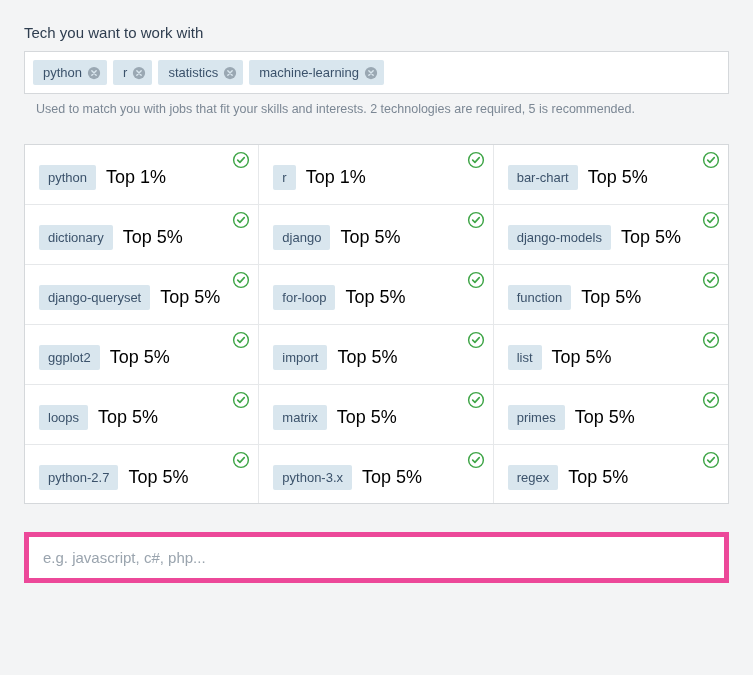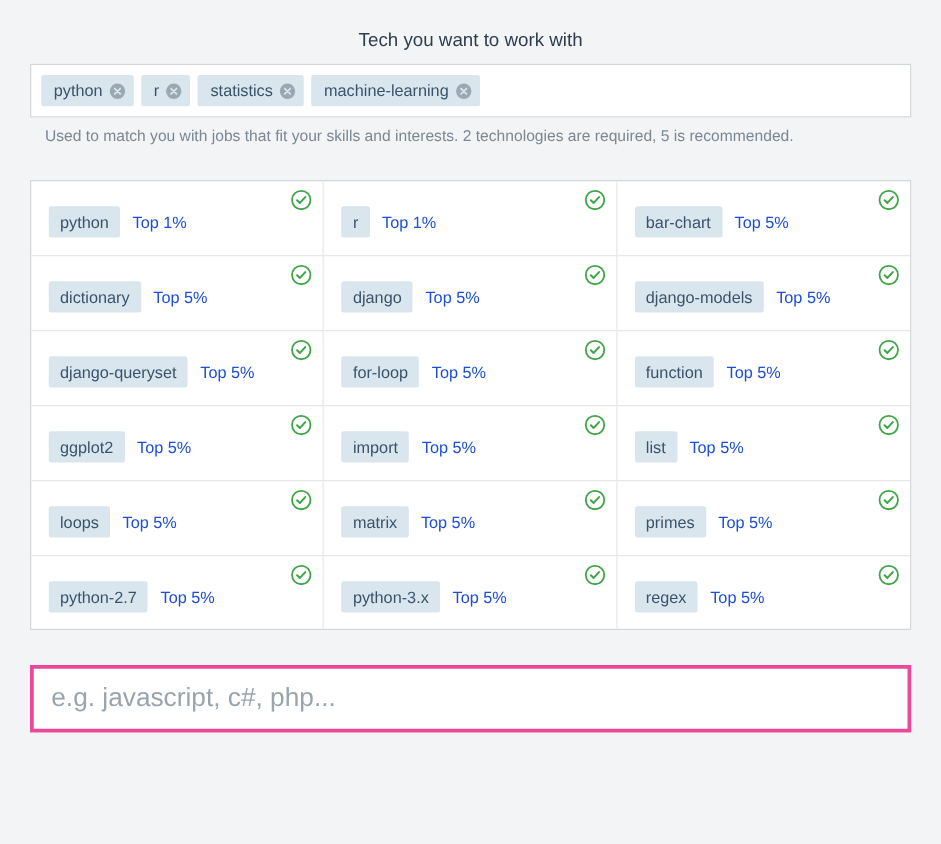--- a/index.html
+++ b/index.html
@@ -9,21 +9,20 @@
       padding: 24px;
       color: #2e3d4f;
       font-size: 14px;
       width: 753px;
     }
     .section { margin-bottom: 28px; }
     .section-title {
       font-size: 15px;
       color: #2e3d4f;
       margin-bottom: 10px;
-      text-align: center;
     }
     .tag-input-box {
       background: #fff;
       border: 1px solid #d5d8db;
       padding: 8px;
       display: flex;
       flex-wrap: wrap;
       gap: 6px;
       align-items: center;
     }
@@ -71,36 +70,36 @@
     }
     .tag-cell:nth-child(3n) { border-right: none; }
     .tag-label {
       background: #d9e6ee;
       color: #3b526b;
       padding: 5px 9px;
       font-size: 13px;
       border-radius: 2px;
     }
     .tag-rank {
-      color: #1d4ed8;
-      font-size: 13px;
+      color: #000000;
+      font-size: 18px;
     }
     .check-wrap {
       position: absolute;
       top: 6px;
       right: 8px;
       width: 18px;
       height: 18px;
     }
     .text-input {
       background: #fff;
-      border: 3px solid #ec4899;
+      border: 5px solid #ec4899;
       padding: 12px 14px;
       width: 100%;
-      font-size: 21px;
+      font-size: 15px;
       color: #2e3d4f;
     }
     .text-input::placeholder { color: #9aa4ae; }
   </style>
 </head>
 <body>
 
 <div class="section">
   <div class="section-title">Tech you want to work with</div>
   <div class="tag-input-box" id="tag-input-box">

